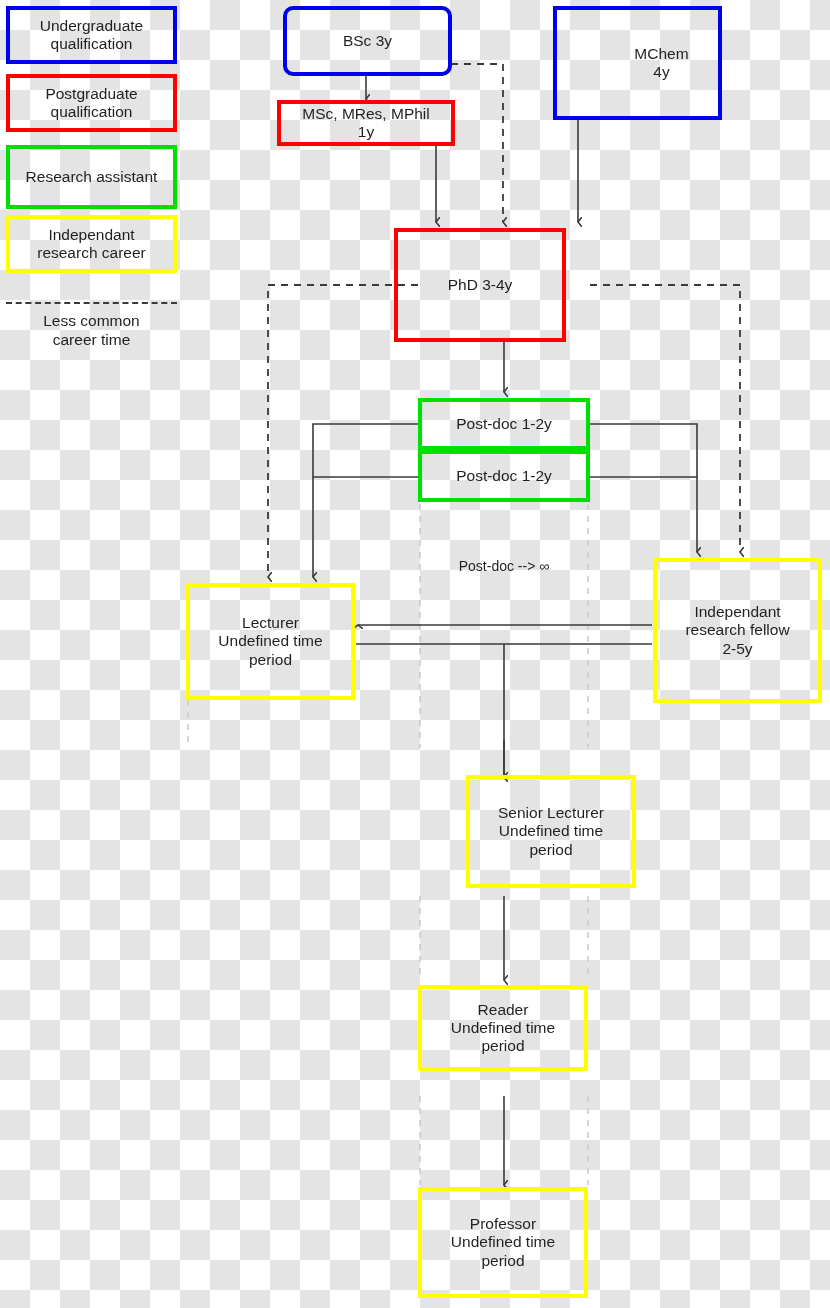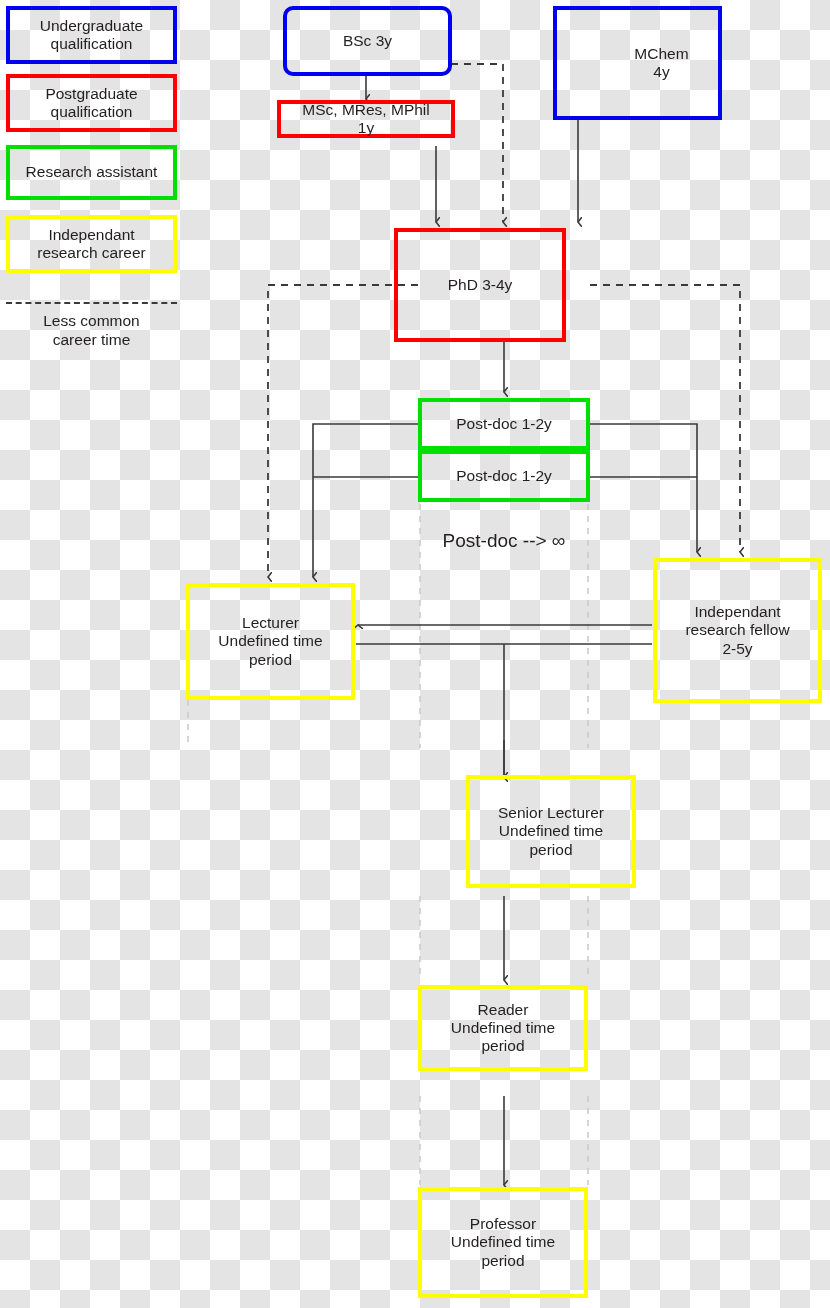--- a/index.html
+++ b/index.html
@@ -47,24 +47,25 @@
     position:absolute;
     font-size:15.5px;
     color:#231f20;
     text-align:center;
     line-height:1.2;
     white-space:pre-line;
     z-index:3;
   }
   .lbl{
     position:absolute;
-    font-size:19px;
+    font-size:14px;
     color:#231f20;
     white-space:pre;
     z-index:3;
+    margin-top:28px;
   }
   svg#wires{
     position:absolute;left:0;top:0;
     width:830px;height:1308px;
     z-index:1;
     pointer-events:none;
   }
 </style>
 </head>
 <body>
@@ -124,21 +125,21 @@
   <div class="node n-blue legend-node" style="left:6px;top:6px;width:171px;height:58px;">
     <span>Undergraduate
 qualification</span>
   </div>
 
   <div class="node n-red legend-node" style="left:6px;top:74px;width:171px;height:58px;">
     <span>Postgraduate
 qualification</span>
   </div>
 
-  <div class="node n-green legend-node" style="left:6px;top:145px;width:171px;height:55px;">
+  <div class="node n-green legend-node" style="left:6px;top:145px;width:171px;height:64px;">
     <span>Research assistant</span>
   </div>
 
   <div class="node n-yellow legend-node" style="left:6px;top:215px;width:171px;height:58px;">
     <span>Independant
 research career</span>
   </div>
 
   <div class="legend-sep" style="left:6px;top:302px;width:171px;"></div>
 
@@ -147,21 +148,21 @@
 
   <div class="node n-blue flow-node" style="left:283px;top:6px;width:169px;height:70px;border-radius:10px;">
     <span>BSc 3y</span>
   </div>
 
   <div class="node n-blue flow-node" style="left:553px;top:6px;width:169px;height:114px;padding-left:48px;">
     <span>MChem
 4y</span>
   </div>
 
-  <div class="node n-red flow-node" style="left:277px;top:100px;width:178px;height:38px;">
+  <div class="node n-red flow-node" style="left:277px;top:100px;width:178px;height:46px;">
     <span>MSc, MRes, MPhil
 1y</span>
   </div>
 
   <div class="node n-red flow-node" style="left:394px;top:228px;width:172px;height:114px;">
     <span>PhD 3-4y</span>
   </div>
 
   <div class="node n-green flow-node" style="left:418px;top:398px;width:172px;height:52px;">
     <span>Post-doc 1-2y</span>

